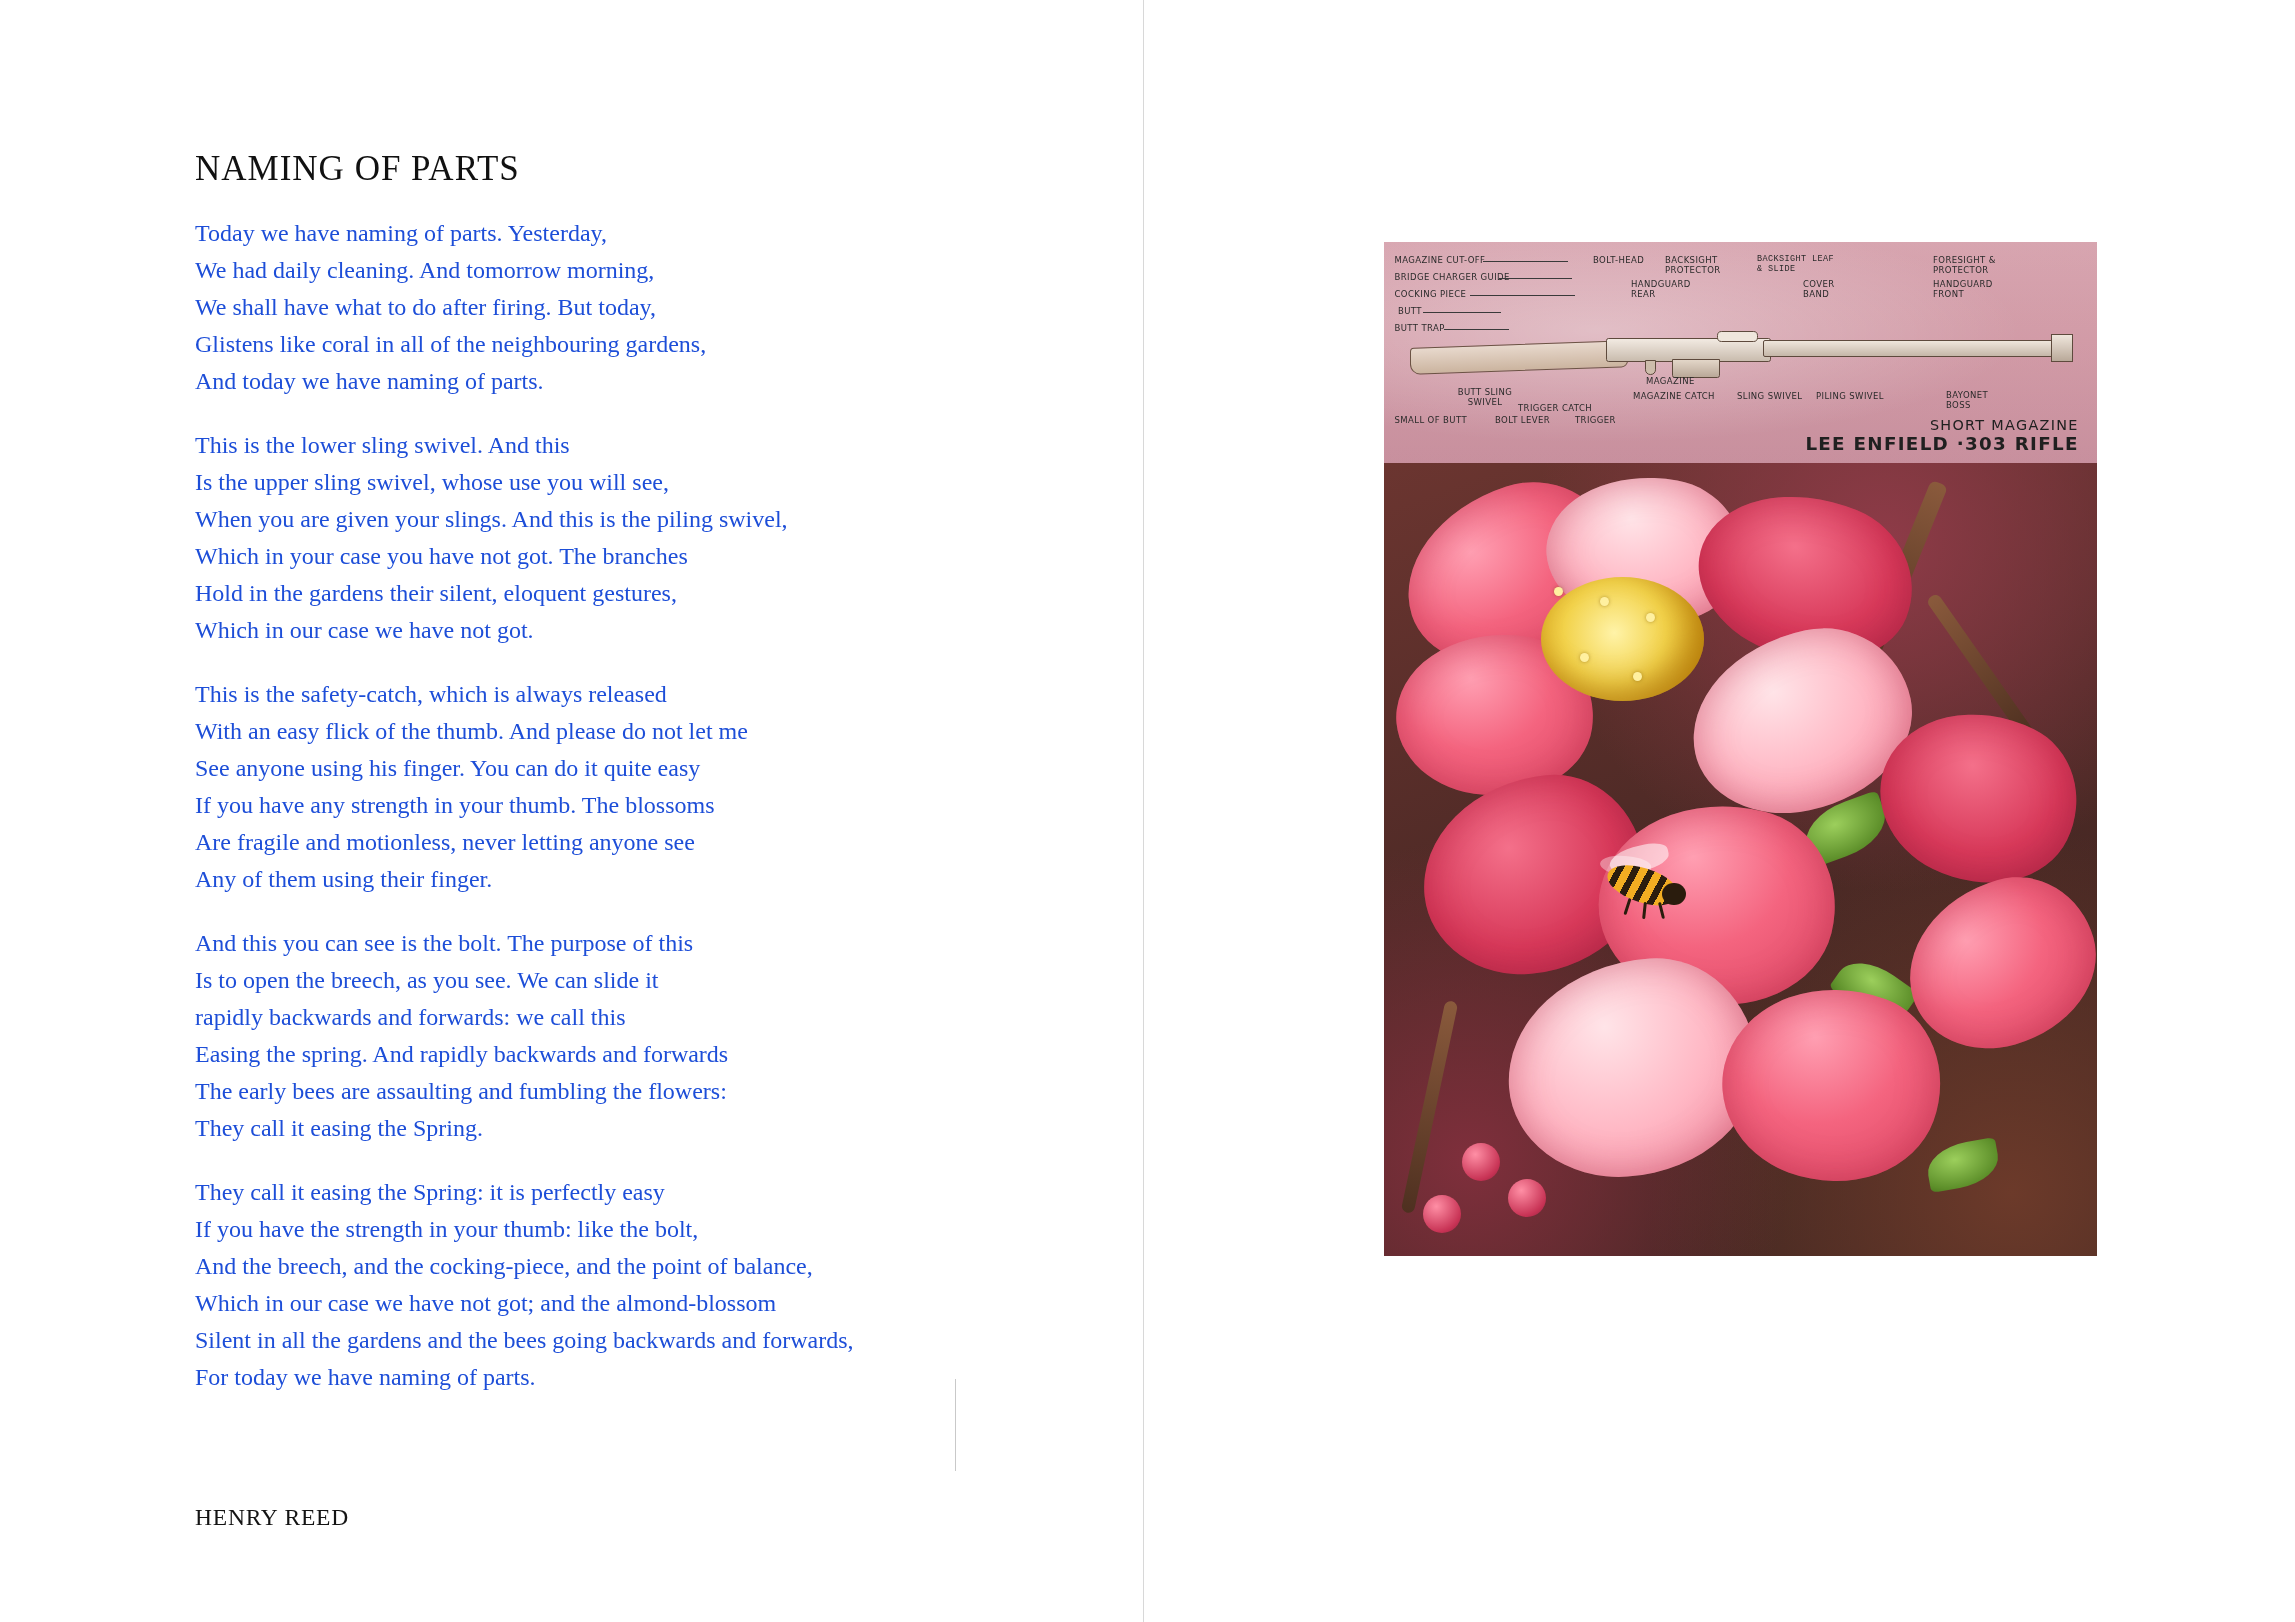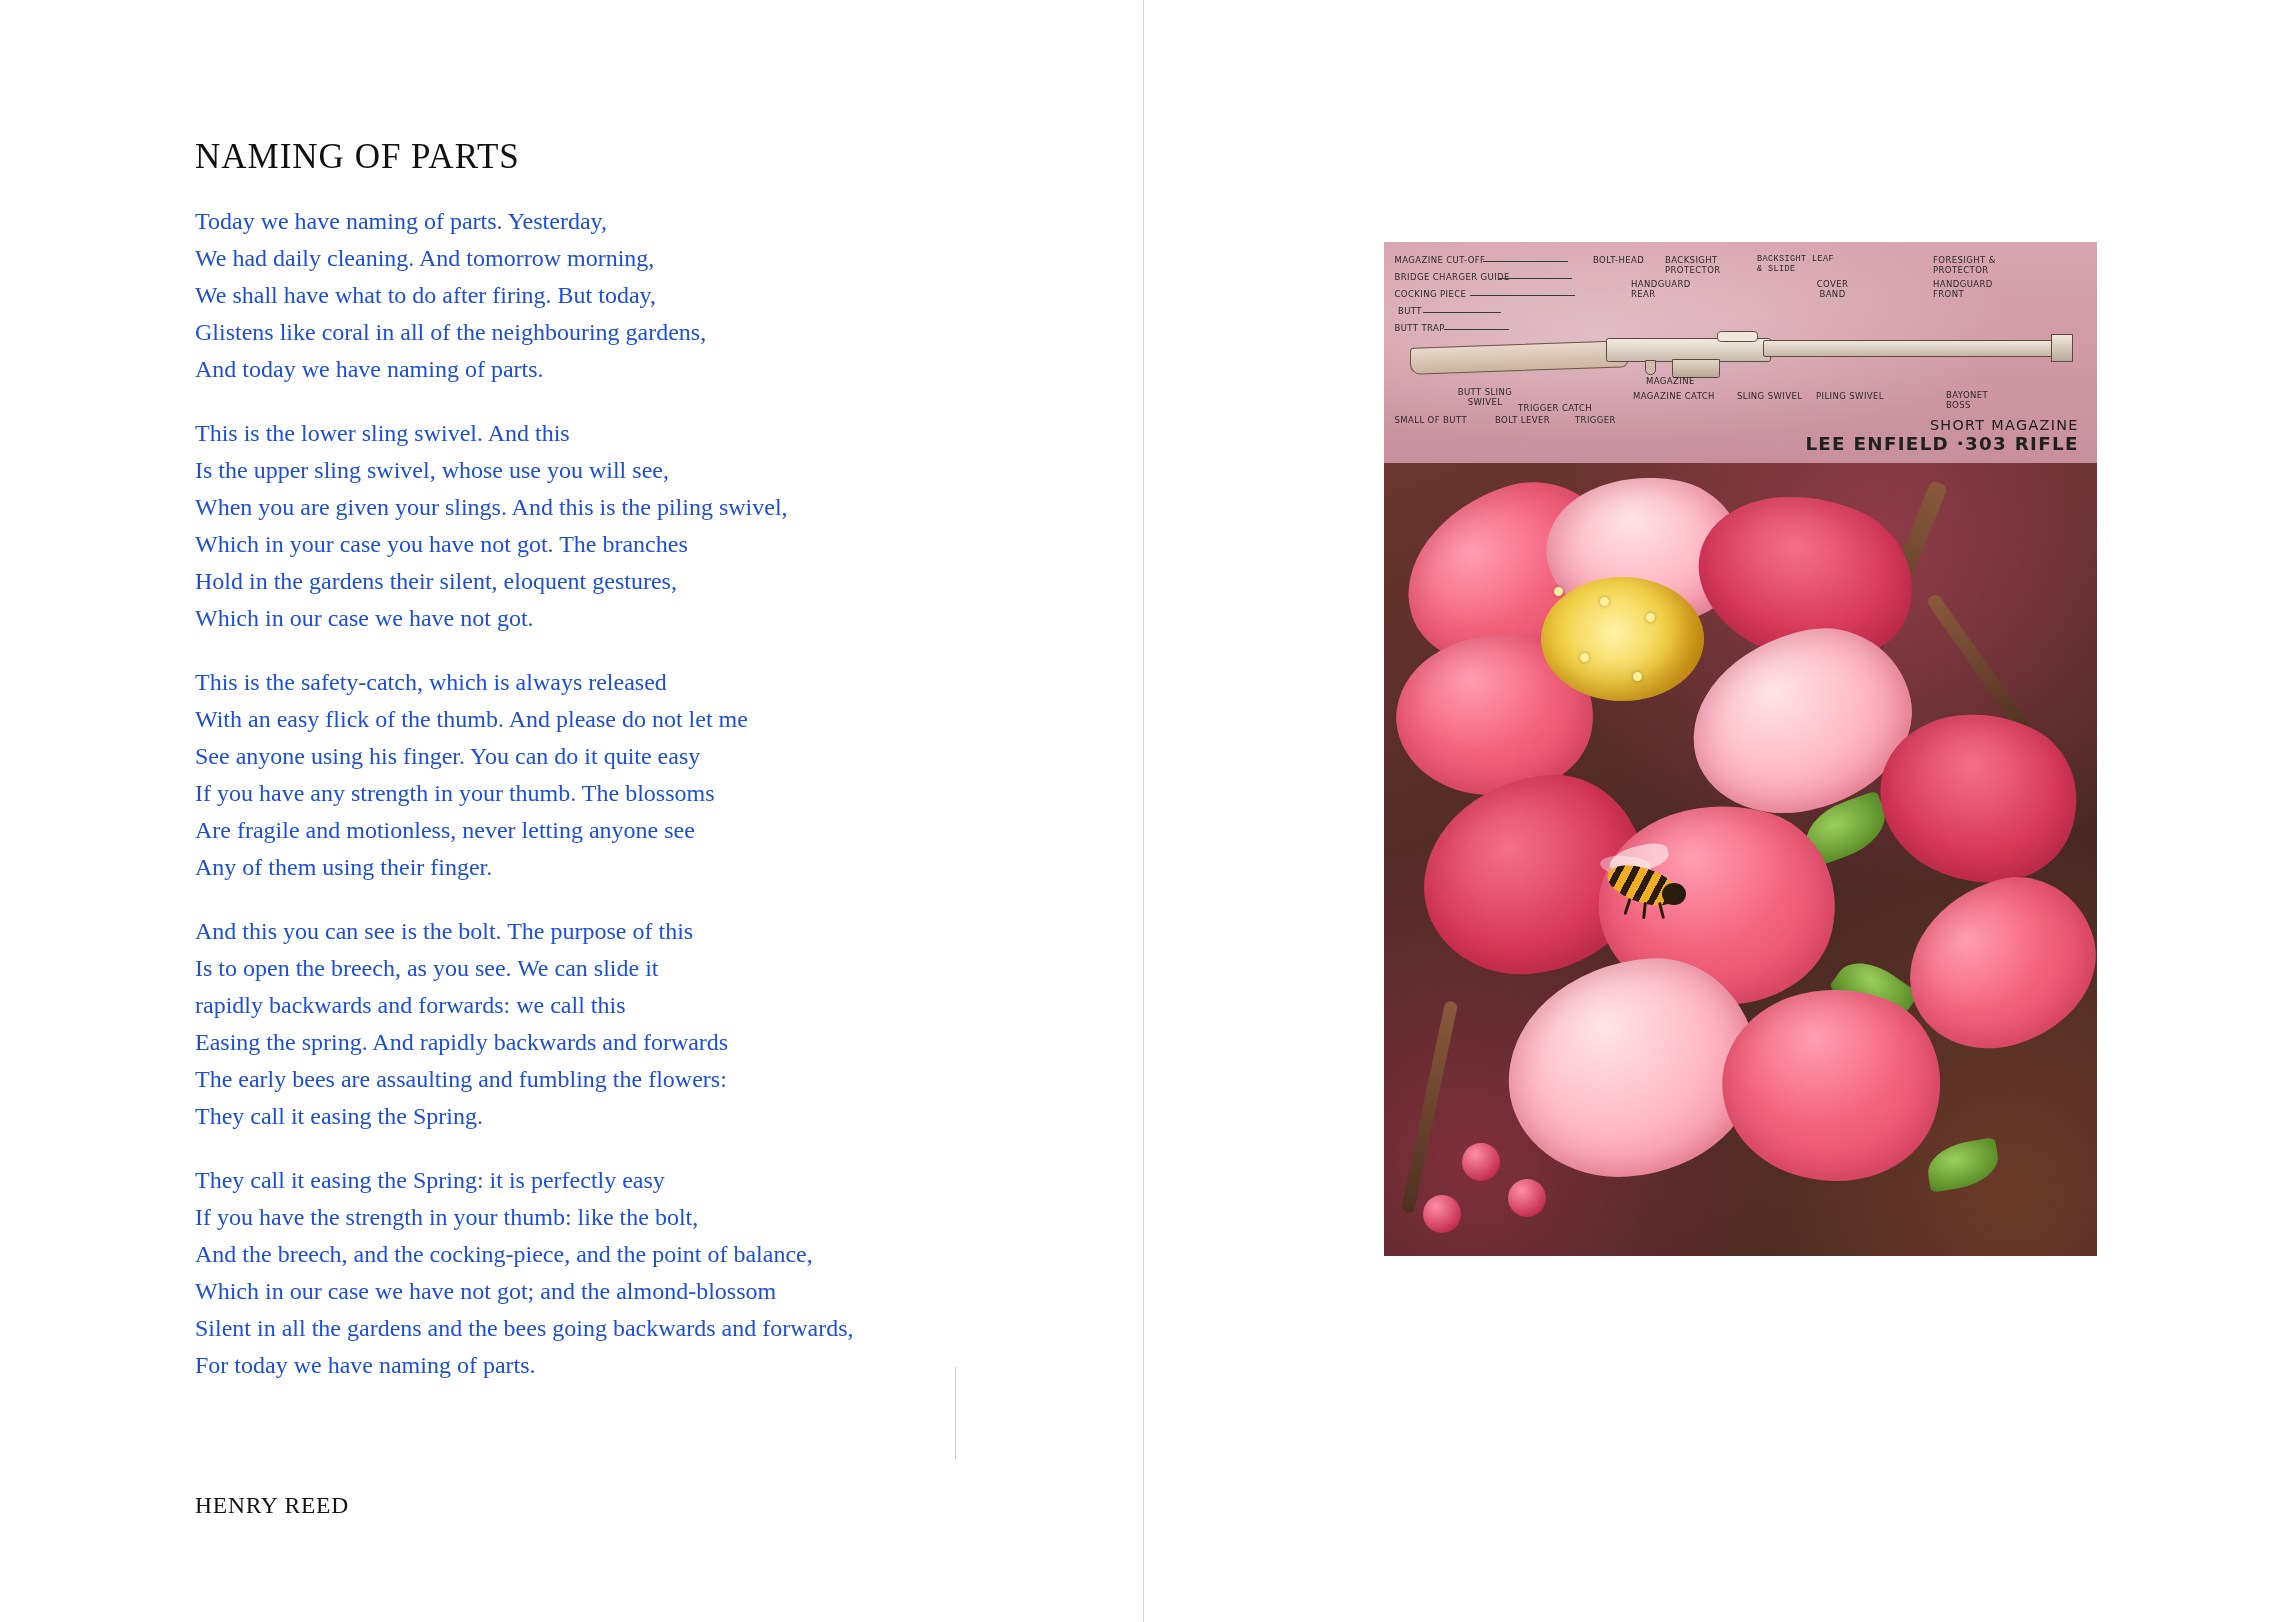--- a/index.html
+++ b/index.html
@@ -23,21 +23,21 @@
     top: 0;
     width: 1.3px;
     height: 1623px;
     background: #d8d8d8;
   }
 
   
   .poem-page {
     position: absolute;
     left: 0;
-    top: 0;
+    top: 12px;
     width: 1143px;
     height: 1268px;
   }
   .poem-title {
     position: absolute;
     left: 195px;
     top: 114px;
     font-size: 35px;
     letter-spacing: 1px;
     font-weight: 400;
@@ -381,21 +381,21 @@
       <div class="dlabel" style="left:14px; top:65px;">BUTT</div>
       <div class="dleader" style="left:39px; top:70px; width:78px;"></div>
       <div class="dlabel" style="left:10.5px; top:82px;">BUTT TRAP</div>
       <div class="dleader" style="left:60px; top:87px; width:65px;"></div>
 
       <div class="dlabel" style="left:209px; top:14.4px;">BOLT-HEAD</div>
       <div class="dlabel" style="left:281px; top:14.4px; width:78px; white-space:normal;">BACKSIGHT PROTECTOR</div>
       <div class="dlabel" style="left:373px; top:13px; width:85px; white-space:normal;font-family:Liberation Mono, monospace;">BACKSIGHT LEAF &amp; SLIDE</div>
       <div class="dlabel" style="left:549px; top:14.4px; width:78px; white-space:normal;">FORESIGHT &amp; PROTECTOR</div>
       <div class="dlabel" style="left:247px; top:38px; width:72px; white-space:normal;">HANDGUARD REAR</div>
-      <div class="dlabel" style="left:419px; top:38px; width:59px; white-space:normal;text-align:center;">COVER BAND</div>
+      <div class="dlabel" style="left:419px; top:38px; width:59px; white-space:normal;">COVER BAND</div>
       <div class="dlabel" style="left:549px; top:38px; width:72px; white-space:normal;">HANDGUARD FRONT</div>
 
       <div class="dlabel" style="left:65px; top:146px; width:72px; white-space:normal; text-align:center;">BUTT SLING SWIVEL</div>
       <div class="dlabel" style="left:10.5px; top:174px;">SMALL OF BUTT</div>
       <div class="dlabel" style="left:134px; top:162px;">TRIGGER CATCH</div>
       <div class="dlabel" style="left:111px; top:174px;">BOLT LEVER</div>
       <div class="dlabel" style="left:191px; top:174px;">TRIGGER</div>
       <div class="dlabel" style="left:262px; top:135px;">MAGAZINE</div>
       <div class="dlabel" style="left:249px; top:150px;">MAGAZINE CATCH</div>
       <div class="dlabel" style="left:353px; top:150px;">SLING SWIVEL</div>

